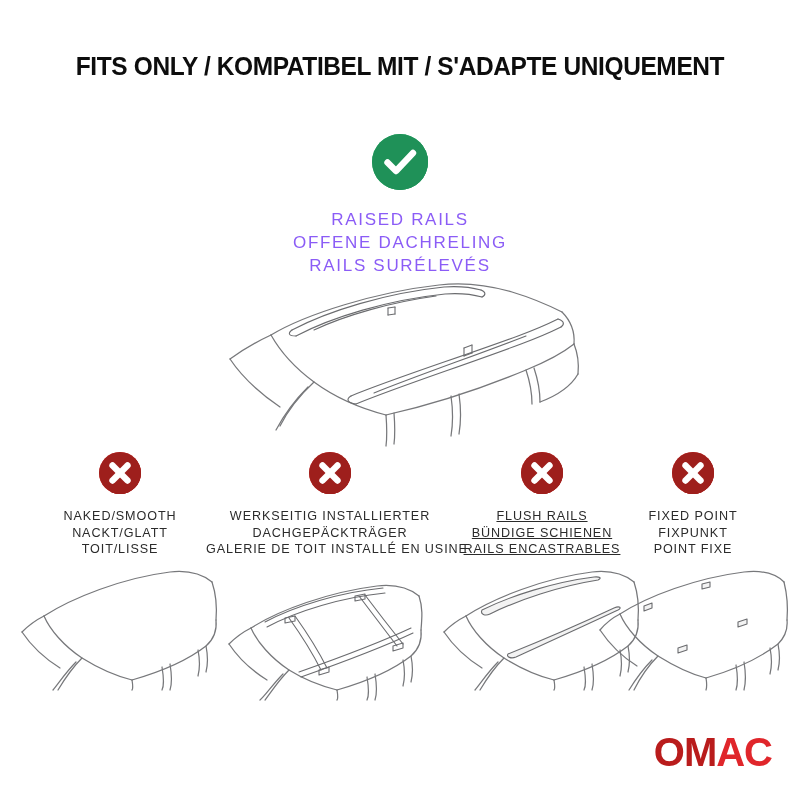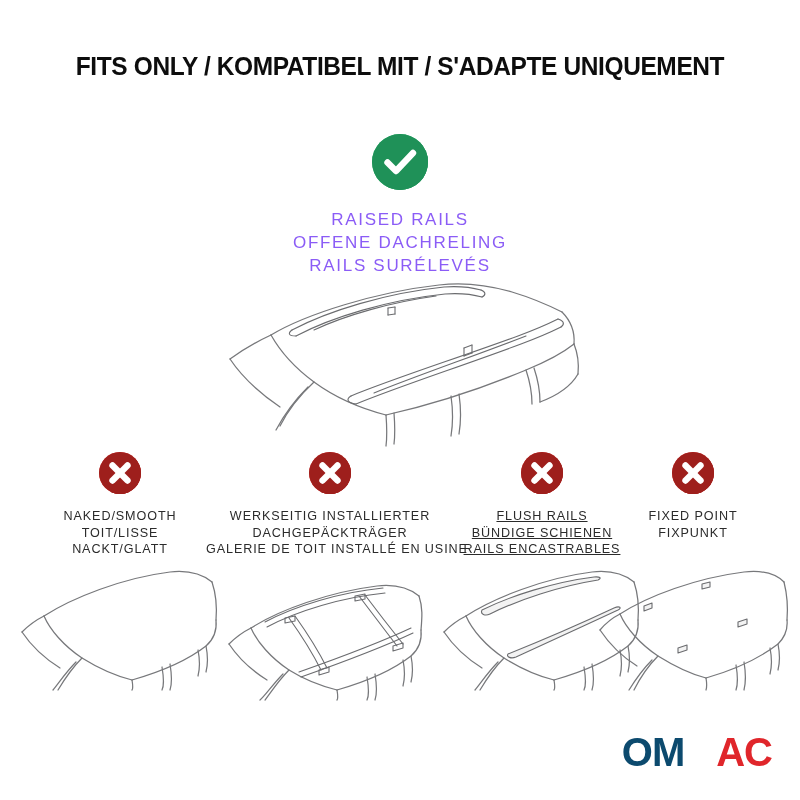--- a/index.html
+++ b/index.html
@@ -119,22 +119,22 @@
   
   .logo {
     position: absolute;
     right: 28px;
     bottom: 28px;
     font-size: 40px;
     font-weight: 700;
     letter-spacing: -1px;
     line-height: 1;
   }
-  .logo .dark { color: #0c4a6e; }
-  .logo .red  { color: #e0262b; padding-left: 32px; }
+  .logo .dark { color: #b91c1c; }
+  .logo .red  { color: #e0262b; }
 
   svg { display: block; overflow: visible; }
   .ln { fill: none; stroke: #77787b; stroke-width: 1.25; stroke-linecap: round; stroke-linejoin: round; }
   .ln2 { fill: none; stroke: #6b6c6f; stroke-width: 1.1; stroke-linecap: round; stroke-linejoin: round; }
   .lnf { fill: #f3f3f3; stroke: #6b6c6f; stroke-width: 1.1; stroke-linejoin: round; }
 </style>
 </head>
 <body>
 
 <div class="title">FITS ONLY / KOMPATIBEL MIT / S'ADAPTE UNIQUEMENT</div>
@@ -209,22 +209,22 @@
       </svg>
       <svg class="glyph" viewBox="0 0 56 56">
         <g stroke="#ffffff" stroke-width="8.5" stroke-linecap="round">
           <line x1="18" y1="18" x2="38" y2="38"></line>
           <line x1="38" y1="18" x2="18" y2="38"></line>
         </g>
       </svg>
     </div>
     <div class="col-labels">
       <div>NAKED/SMOOTH</div>
+      <div>NACKT/GLATT</div>
       <div>TOIT/LISSE</div>
-      <div>NACKT/GLATT</div>
     </div>
     <div class="col-illus" style="top:108px;">
       <svg viewBox="0 0 200 130" width="200" height="130">
         <path class="ln" d="M24 56 C52 38 102 18 150 12 C168 10 182 14 192 22"></path>
         <path class="ln" d="M24 56 C30 70 44 86 62 98 C78 108 96 116 112 120"></path>
         <path class="ln" d="M112 120 C140 112 168 100 186 86 C194 79 197 70 196 60"></path>
         <path class="ln" d="M192 22 C196 34 197 48 196 60"></path>
         <path class="ln" d="M24 56 C16 60 8 66 2 72"></path>
         <path class="ln" d="M62 98 C52 108 44 120 38 130"></path>
         <path class="ln" d="M56 102 C46 112 38 124 33 130"></path>
@@ -342,20 +342,21 @@
       <svg class="glyph" viewBox="0 0 56 56">
         <g stroke="#ffffff" stroke-width="8.5" stroke-linecap="round">
           <line x1="18" y1="18" x2="38" y2="38"></line>
           <line x1="38" y1="18" x2="18" y2="38"></line>
         </g>
       </svg>
     </div>
     <div class="col-labels">
       <div>FIXED POINT</div>
       <div>FIXPUNKT</div>
+      <div>POINT FIXE</div>
     </div>
     <div class="col-illus" style="top:108px;">
       <svg viewBox="0 0 190 130" width="190" height="130">
         <path class="ln" d="M22 54 C50 36 98 18 146 12 C164 10 178 14 186 22"></path>
         <path class="ln" d="M22 54 C28 68 42 84 60 96 C76 106 92 114 108 118"></path>
         <path class="ln" d="M108 118 C136 110 162 98 180 84 C186 78 190 70 189 60"></path>
         <path class="ln" d="M186 22 C189 34 190 48 189 60"></path>
         <path class="ln" d="M22 54 C14 58 7 64 2 70"></path>
         <path class="ln" d="M60 96 C50 106 42 118 36 130"></path>
         <path class="ln" d="M54 100 C44 110 36 122 31 130"></path>

